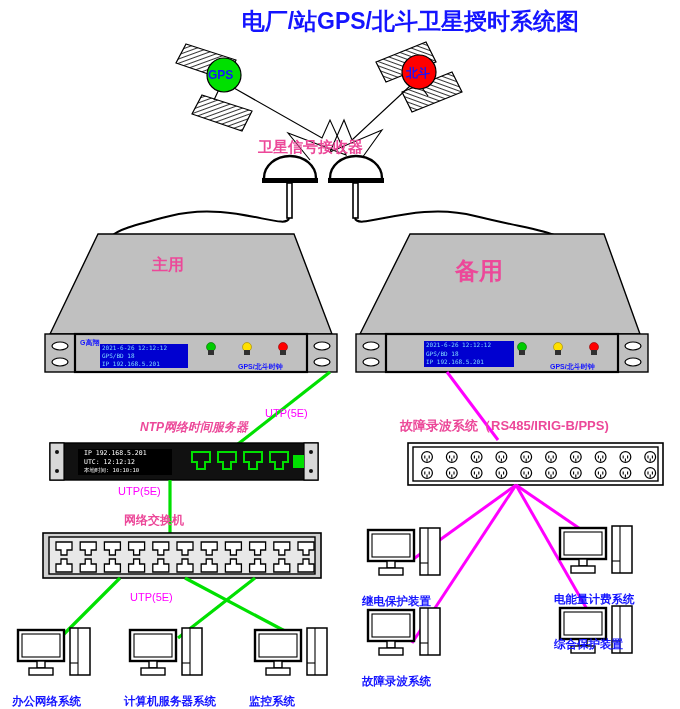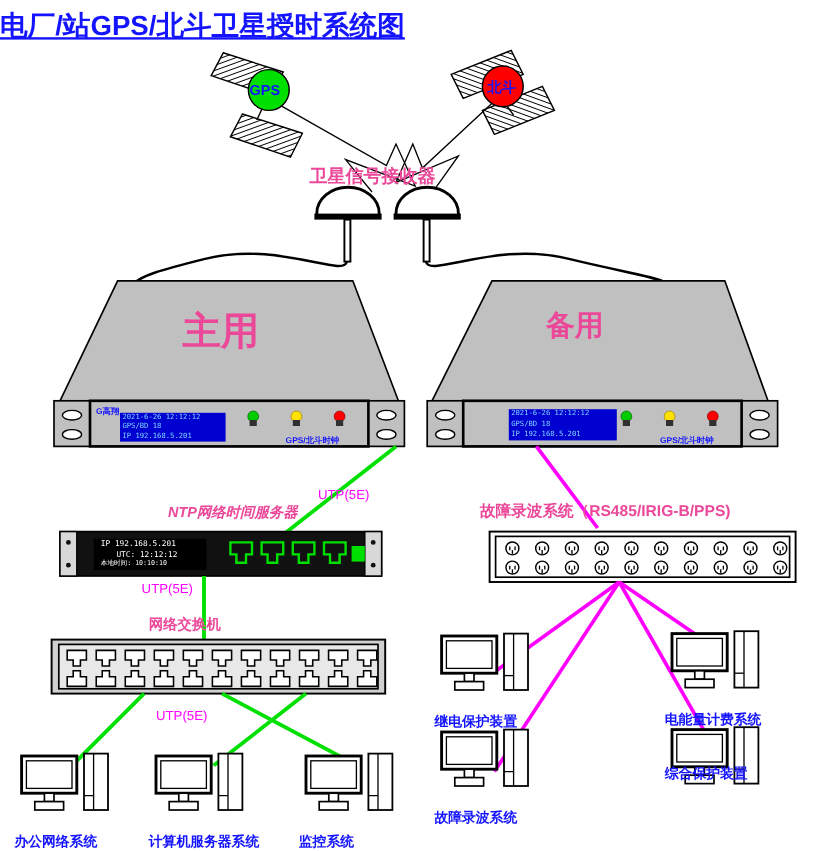--- a/index.html
+++ b/index.html
@@ -8,25 +8,25 @@
     background:#ffffff;
     font-family:"Liberation Sans","DejaVu Sans",sans-serif;
     position:relative;
     overflow:hidden;
   }
   #stage{position:absolute;left:0;top:0;width:680px;height:709px;}
   svg#diagram{position:absolute;left:0;top:0;width:680px;height:709px;}
 
   .lbl{position:absolute;color:#ec4899;font-weight:bold;white-space:nowrap;}
   .lbl-title{
-    left:0;top:6px;width:579px;text-align:left;
-    font-size:23px;color:#1414ff;font-weight:bold;letter-spacing:0px;text-decoration:underline;
+    left:0;top:6px;width:579px;text-align:right;
+    font-size:23px;color:#1414ff;font-weight:bold;letter-spacing:0px;
   }
   .lbl-recv{left:258px;top:138px;font-size:15px;}
-  .lbl-main{left:152px;top:255px;font-size:32px;}
+  .lbl-main{left:152px;top:255px;font-size:16px;}
   .lbl-bak{left:455px;top:255px;font-size:24px;}
   .lbl-ntp{left:140px;top:419px;font-size:12px;font-style:italic;}
   .lbl-exp{left:400px;top:417px;font-size:13px;}
   .lbl-sw{left:124px;top:512px;font-size:12px;}
 
   .utp{position:absolute;color:#ff00ff;font-weight:normal;font-size:11px;white-space:nowrap;}
   .utp1{left:265px;top:407px;}
   .utp2{left:118px;top:485px;}
   .utp3{left:130px;top:591px;}
 
@@ -362,21 +362,21 @@
   <div class="lcdwrap" style="left:424px;top:341px;width:90px;height:26px;">
     <div class="lcdline" style="font-size:6px;line-height:8.6px;padding-left:2px;">2021-6-26 12:12:12</div>
     <div class="lcdline" style="font-size:6px;line-height:8.6px;padding-left:2px;">GPS/BD  18</div>
     <div class="lcdline" style="font-size:6px;line-height:8.6px;padding-left:2px;">IP 192.168.5.201</div>
   </div>
   <div class="panel-txt" style="left:550px;top:362px;font-size:7px;">GPS/北斗时钟</div>
 
   <div class="lbl lbl-ntp">NTP网络时间服务器</div>
   <div class="ntplcd" style="left:78px;top:449px;width:94px;height:26px;">
     <div class="ntplcdline" style="font-size:6.5px;line-height:8.6px;padding-left:6px;">IP  192.168.5.201</div>
-    <div class="ntplcdline" style="font-size:6.5px;line-height:8.6px;padding-left:19px;">UTC: 12:12:12</div>
+    <div class="ntplcdline" style="font-size:6.5px;line-height:8.6px;padding-left:6px;">UTC: 12:12:12</div>
     <div class="ntplcdline" style="font-size:5.5px;line-height:8.6px;padding-left:6px;">本地时间: 10:10:10</div>
   </div>
 
   <div class="lbl lbl-exp">故障录波系统（RS485/IRIG-B/PPS)</div>
   <div class="lbl lbl-sw">网络交换机</div>
 
   <div class="utp utp1">UTP(5E)</div>
   <div class="utp utp2">UTP(5E)</div>
   <div class="utp utp3">UTP(5E)</div>
 

